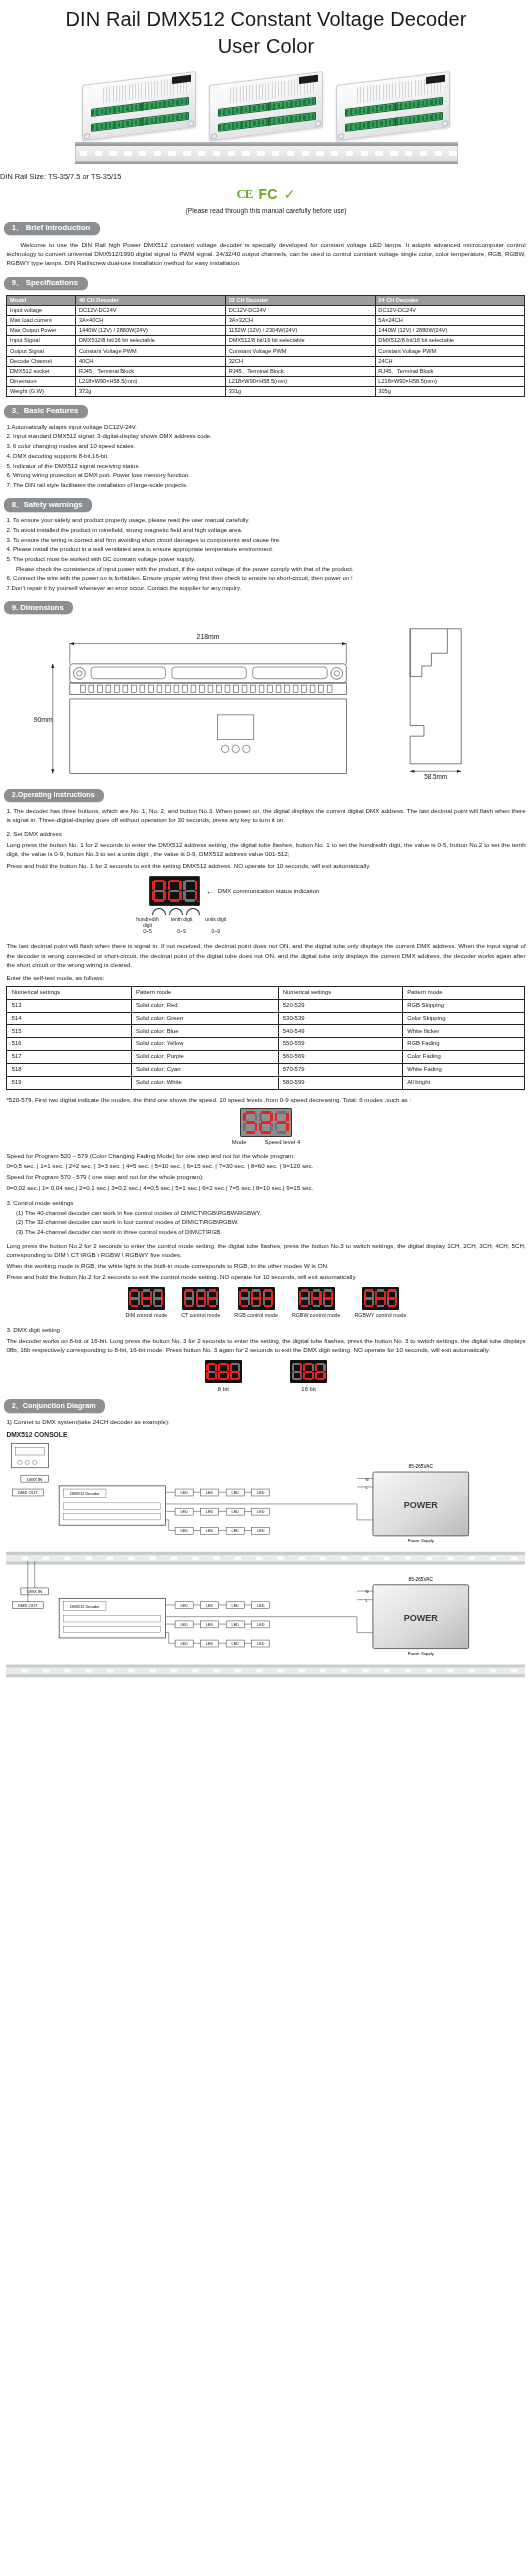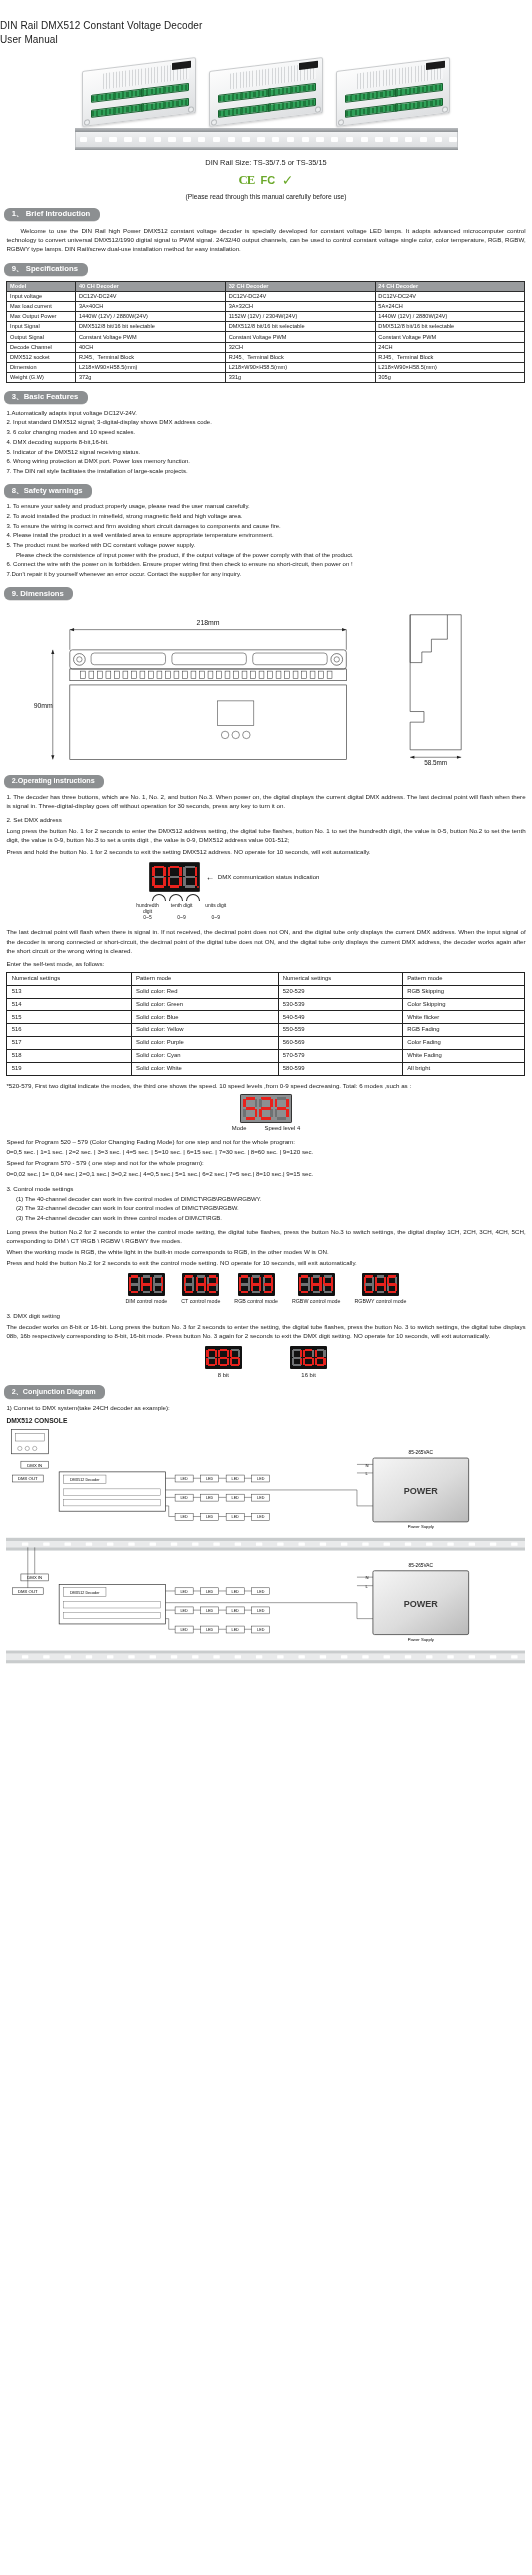--- a/index.html
+++ b/index.html
@@ -7,25 +7,26 @@
   body {
     width:532px;
     background:#ffffff;
     font-family:"Liberation Sans", sans-serif;
     color:#1a1a1a;
   }
   .page { width:532px; position:relative; padding:0 0 10.6px 0; }
 
   
   .doc-title {
-    font-size:10px;
+    text-align:center;
+    font-size:20px;
     font-weight:400;
     letter-spacing:0.1px;
     line-height:1.35;
-    padding-top:19px;
+    padding-top:6px;
   }
   .doc-title .l2 { display:block; }
 
   
   .photos {
     display:flex; justify-content:center; align-items:flex-end;
     gap:12.8px; margin-top:9.6px; height:64px;
   }
   .device {
     width:114px; height:56px; position:relative;
@@ -68,26 +69,26 @@
   .rail { height:22.3px; position:relative; }
   .rail .top,
   .rail .bot { height:3.7px; background:linear-gradient(#b9bcbf,#8e9295); }
   .rail .mid {
     height:15px;
     background:linear-gradient(#f0f1f2,#dcdee0);
     display:flex; align-items:center; gap:7.4px; padding:0 4.3px;
     border-left:0.5px solid #c6c8ca; border-right:0.5px solid #c6c8ca;
   }
   .rail .slot { width:7.4px; height:4.8px; background:#ffffff; border-radius:1.1px; flex:0 0 auto; }
-  .rail-size { text-align:center; font-size:7.4px; margin-top:7.4px; }
+  .rail-size { font-size:7.4px; margin-top:7.4px; }
 
   
   .certs { display:flex; justify-content:center; align-items:center; gap:6.4px; margin-top:5.3px; height:16px; }
   .ce  { font-size:12.8px; color:#6aa829; font-weight:700; letter-spacing:-1.1px; font-family:"Liberation Serif", serif; }
-  .fcc { font-size:11px; color:#6aa829; font-weight:700; }
+  .fcc { font-size:14px; color:#6aa829; font-weight:700; }
   .tick{ font-size:14px; color:#6aa829; }
   .read-note { text-align:center; font-size:6.7px; margin-top:5.3px; }
 
   
   .sec {
     display:inline-block;
     background:#8c8f91;
     color:#ffffff;
     font-size:7.7px;
     font-weight:700;
@@ -192,21 +193,21 @@
   }
 </style>
 </head>
 <body>
 
 <div class="page">
 
   
   <div class="doc-title">
     <span>DIN Rail DMX512 Constant Voltage Decoder</span>
-    <span class="l2">User Manual</span>
+    <span class="l2">User Color</span>
   </div>
 
   
   <div class="photos">
     <div class="device">
       <div class="body"></div>
       <div class="vents"></div>
       <div class="chip"></div>
       <div class="term t1"></div>
       <div class="term t2"></div>

